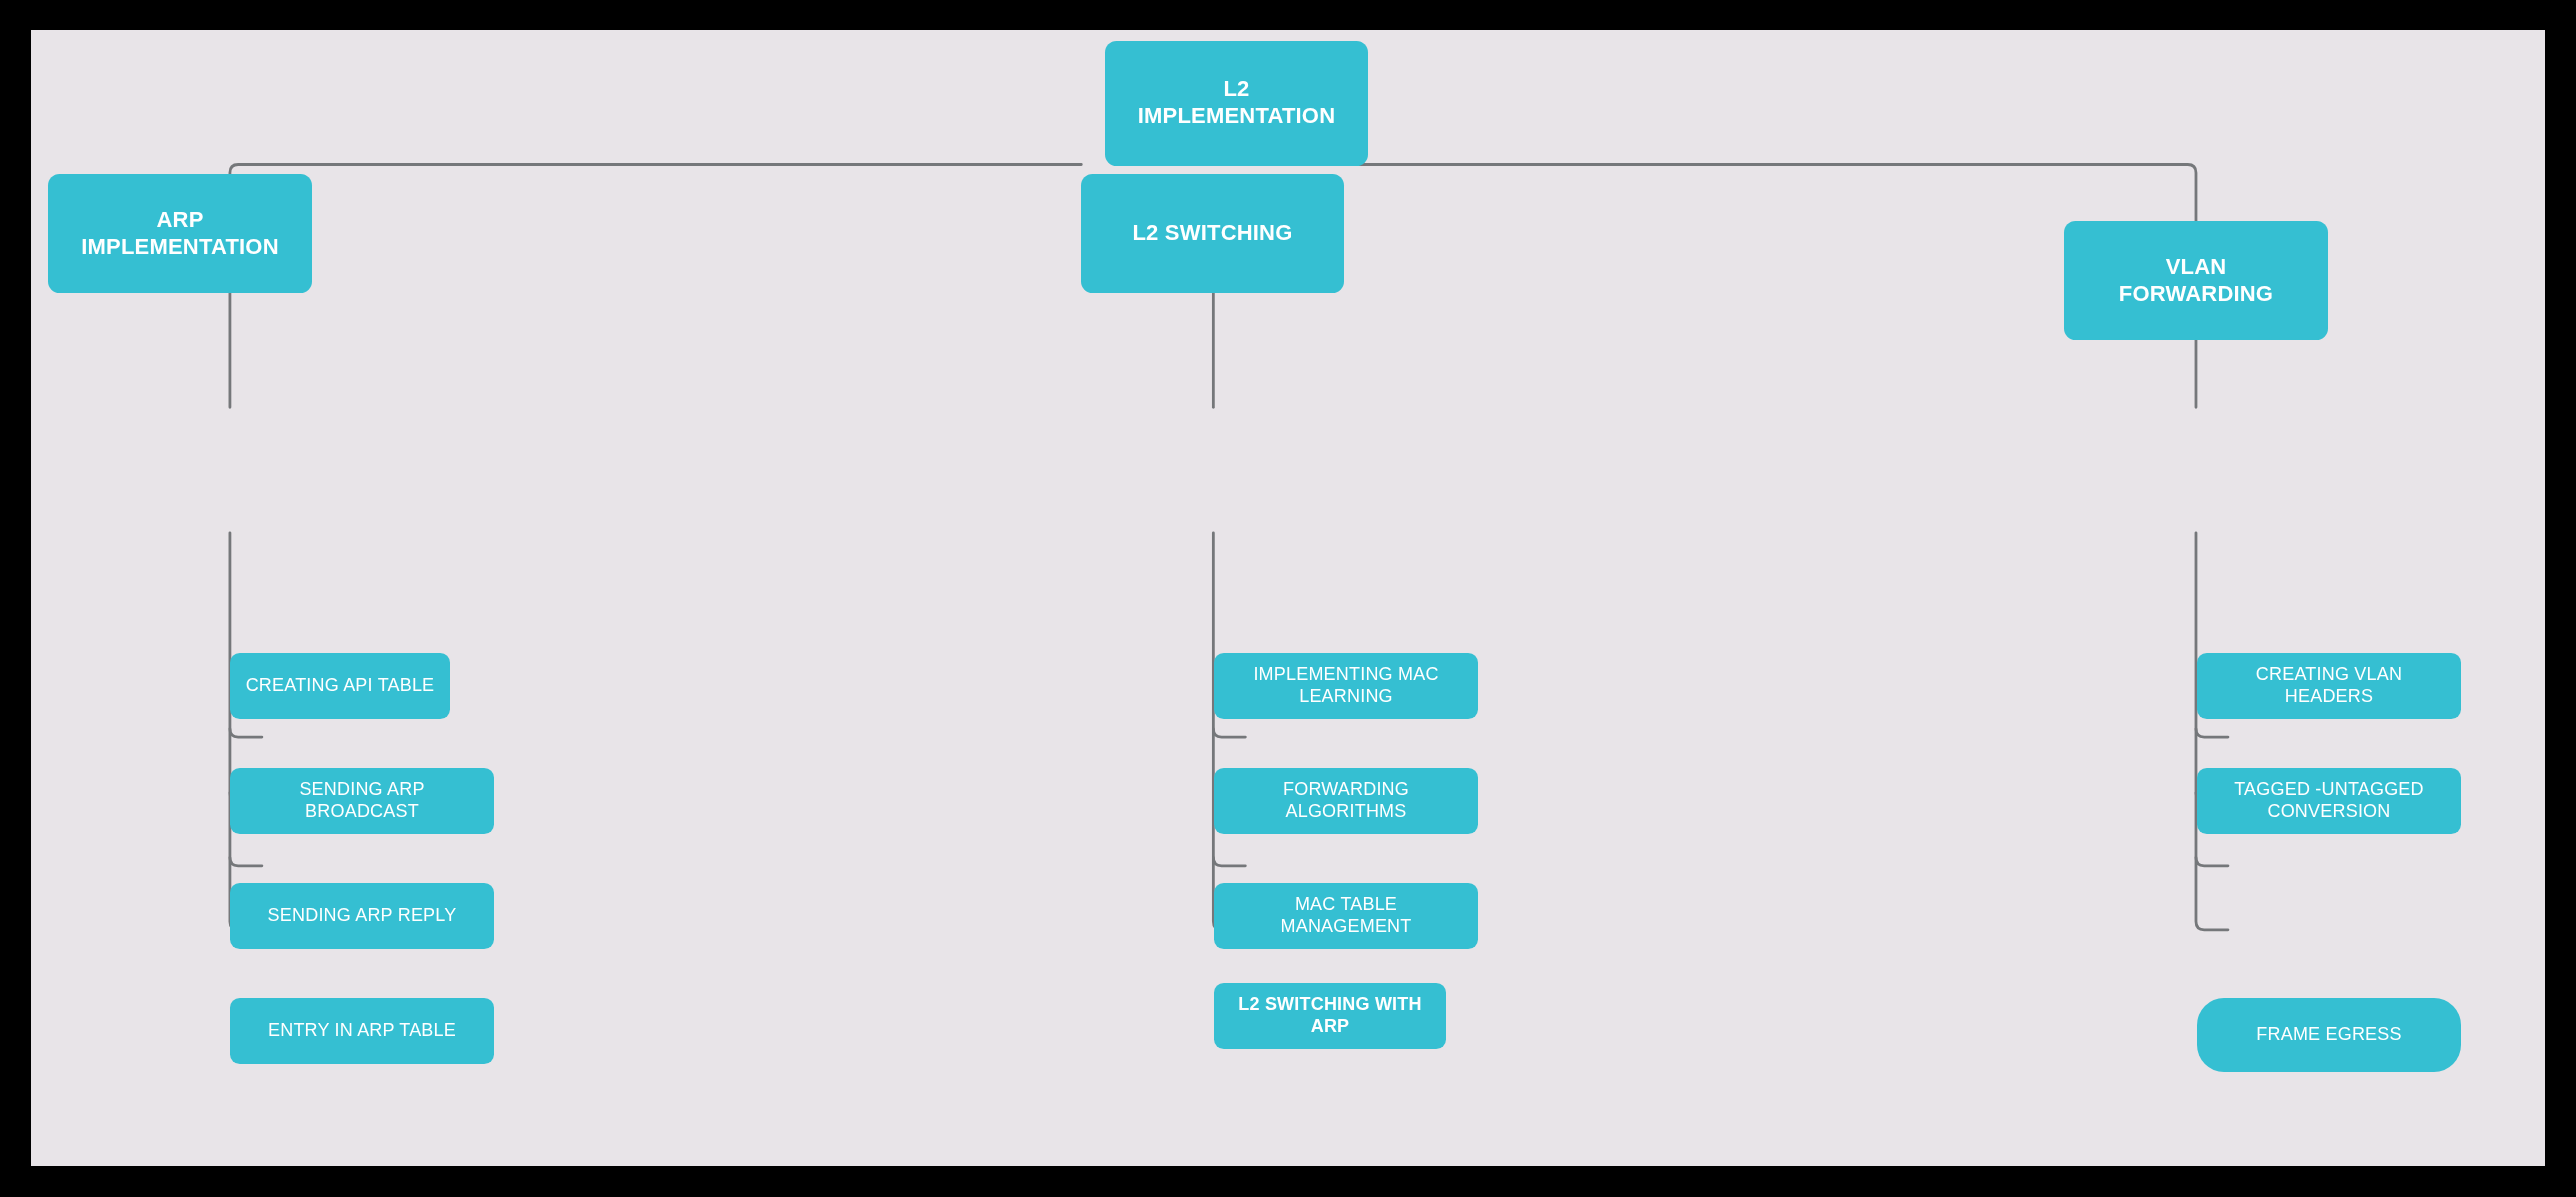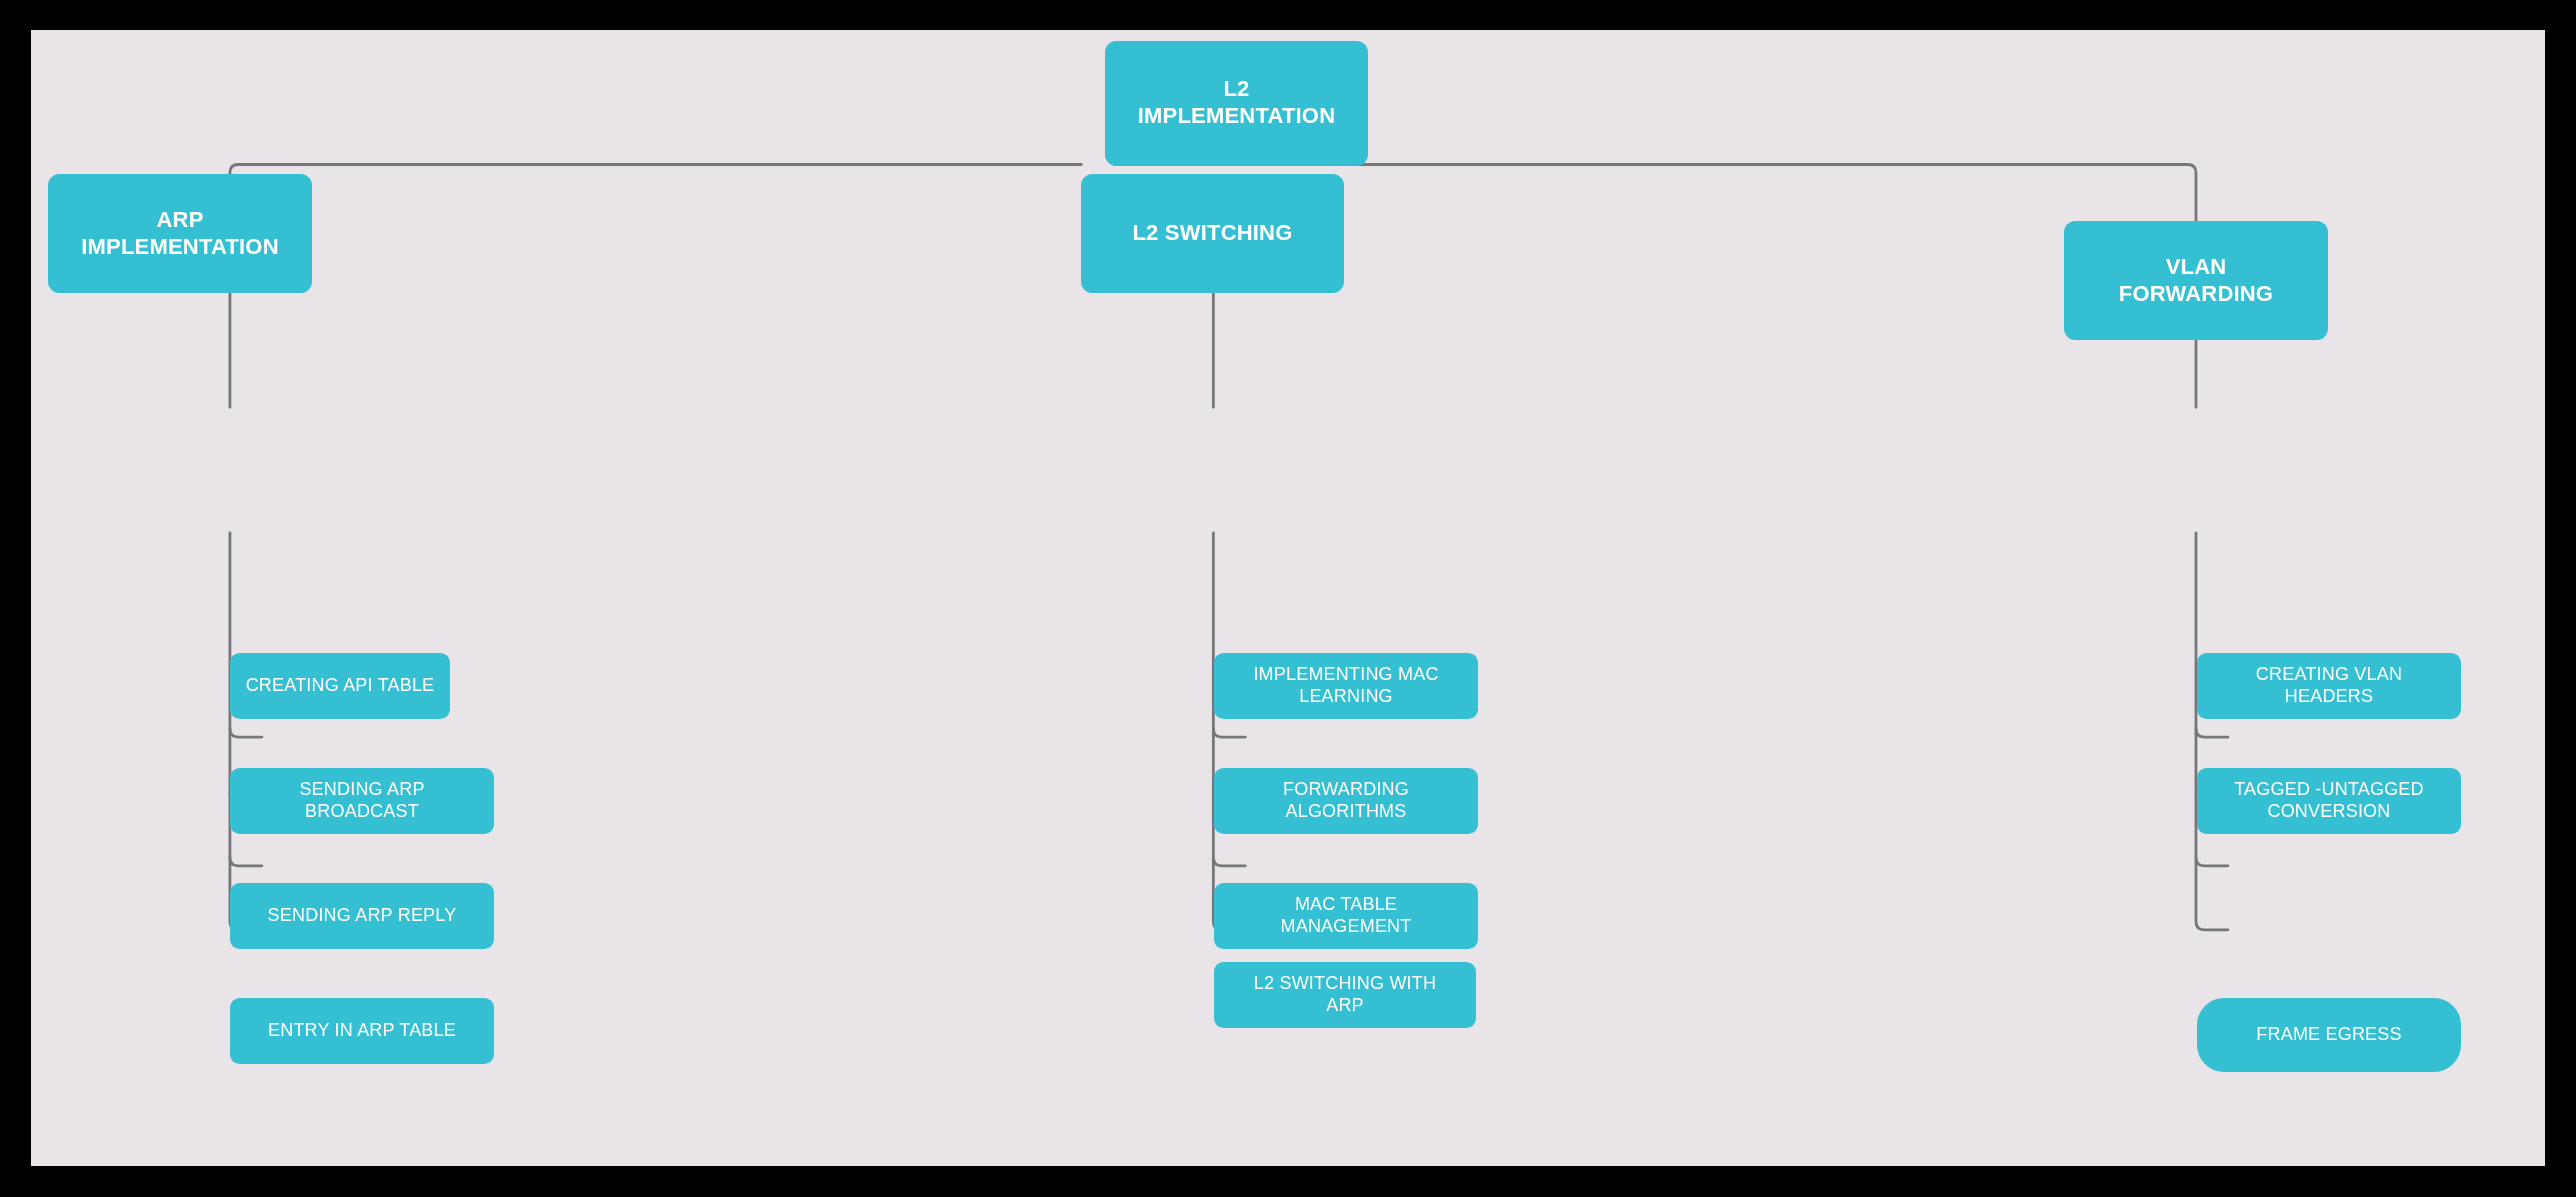--- a/index.html
+++ b/index.html
@@ -123,21 +123,21 @@
 BROADCAST</div>
     <div class="node leaf" style="left:199px; top:853px; width:264px; height:66px;">SENDING ARP REPLY</div>
     <div class="node leaf" style="left:199px; top:968px; width:264px; height:66px;">ENTRY IN ARP TABLE</div>
 
     <div class="node leaf" style="left:1183px; top:623px; width:264px; height:66px;">IMPLEMENTING MAC
 LEARNING</div>
     <div class="node leaf" style="left:1183px; top:738px; width:264px; height:66px;">FORWARDING
 ALGORITHMS</div>
     <div class="node leaf" style="left:1183px; top:853px; width:264px; height:66px;text-align:center;">MAC TABLE
 MANAGEMENT</div>
-    <div class="node leaf" style="left:1183px; top:932px; width:262px; height:66px;">L2 SWITCHING WITH
+    <div class="node leaf" style="left:1183px; top:953px; width:232px; height:66px;font-weight:bold;">L2 SWITCHING WITH
 ARP</div>
 
     <div class="node leaf" style="left:2166px; top:623px; width:264px; height:66px;">CREATING VLAN
 HEADERS</div>
     <div class="node leaf" style="left:2166px; top:738px; width:264px; height:66px;">TAGGED -UNTAGGED
 CONVERSION</div>
     <div class="node leaf" style="left:2166px; top:968px; width:264px; height:74px;border-radius:27px;">FRAME EGRESS</div>
 
   </div>
 </div>

